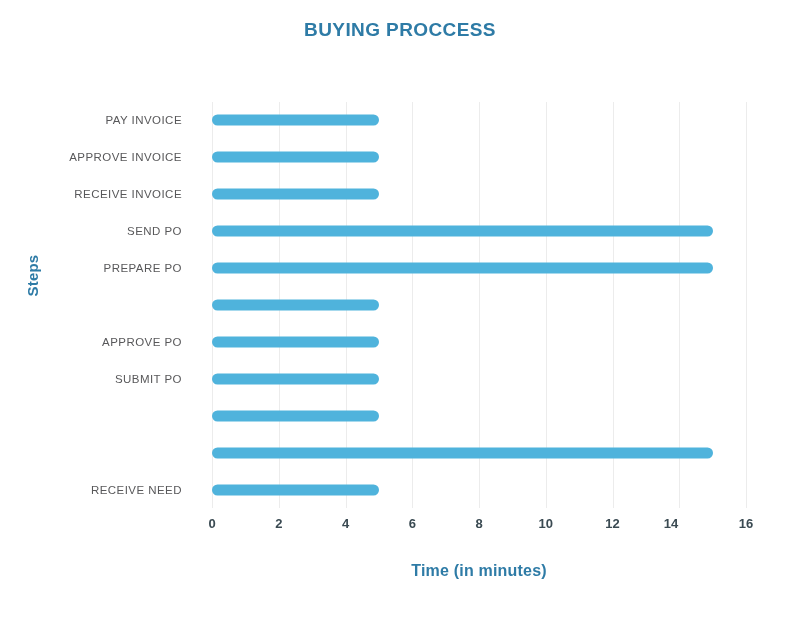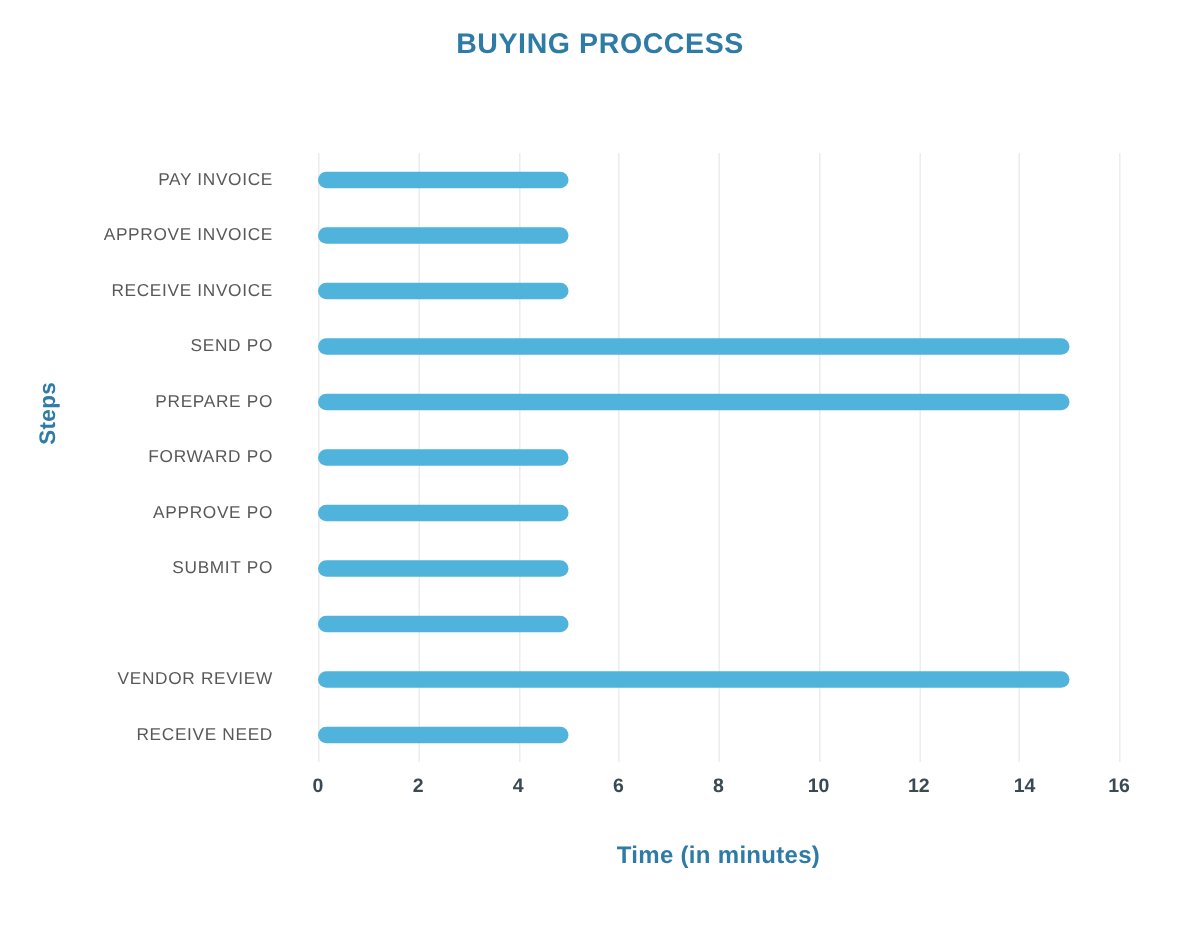--- a/index.html
+++ b/index.html
@@ -160,24 +160,22 @@
   </div>
 
   <div class="yaxis-title">Steps</div>
 
   <div class="ylabels">
       <div class="ylabel" style="top: 0px; height: 36.9091px;">PAY INVOICE</div>
       <div class="ylabel" style="top: 36.9091px; height: 36.9091px;">APPROVE INVOICE</div>
       <div class="ylabel" style="top: 73.8182px; height: 36.9091px;">RECEIVE INVOICE</div>
       <div class="ylabel" style="top: 147.636px; height: 36.9091px;">PREPARE PO</div>
       <div class="ylabel" style="top: 110.727px; height: 36.9091px;">SEND PO</div>
-      <div class="ylabel" style="top: 184.545px; height: 36.9091px;">FORWARD PO</div>
       <div class="ylabel" style="top: 221.455px; height: 36.9091px;">APPROVE PO</div>
       <div class="ylabel" style="top: 258.364px; height: 36.9091px;">SUBMIT PO</div>
-      <div class="ylabel" style="top: 332.182px; height: 36.9091px;">VENDOR REVIEW</div>
       <div class="ylabel" style="top: 369.091px; height: 36.9091px;">RECEIVE NEED</div>
     </div>
 
   <div class="plot-area">
     <div class="grid-layer">
         <div class="gridline" style="left: 0px;"></div>
         <div class="gridline" style="left: 66.75px;"></div>
         <div class="gridline" style="left: 133.5px;"></div>
         <div class="gridline" style="left: 200.25px;"></div>
         <div class="gridline" style="left: 267px;"></div>
@@ -224,19 +222,19 @@
   </div>
 
   <div class="xlabels">
       <div class="xlabel" style="left: 0px;">0</div>
       <div class="xlabel" style="left: 66.75px;">2</div>
       <div class="xlabel" style="left: 133.5px;">4</div>
       <div class="xlabel" style="left: 200.25px;">6</div>
       <div class="xlabel" style="left: 267px;">8</div>
       <div class="xlabel" style="left: 333.75px;">10</div>
       <div class="xlabel" style="left: 400.5px;">12</div>
-      <div class="xlabel" style="left: 471px;">14</div>
+      <div class="xlabel" style="left: 459px;">14</div>
       <div class="xlabel" style="left: 534px;">16</div>
     </div>
 
   <div class="xaxis-title">Time (in minutes)</div>
 
 </div>
 
 </body></html>

